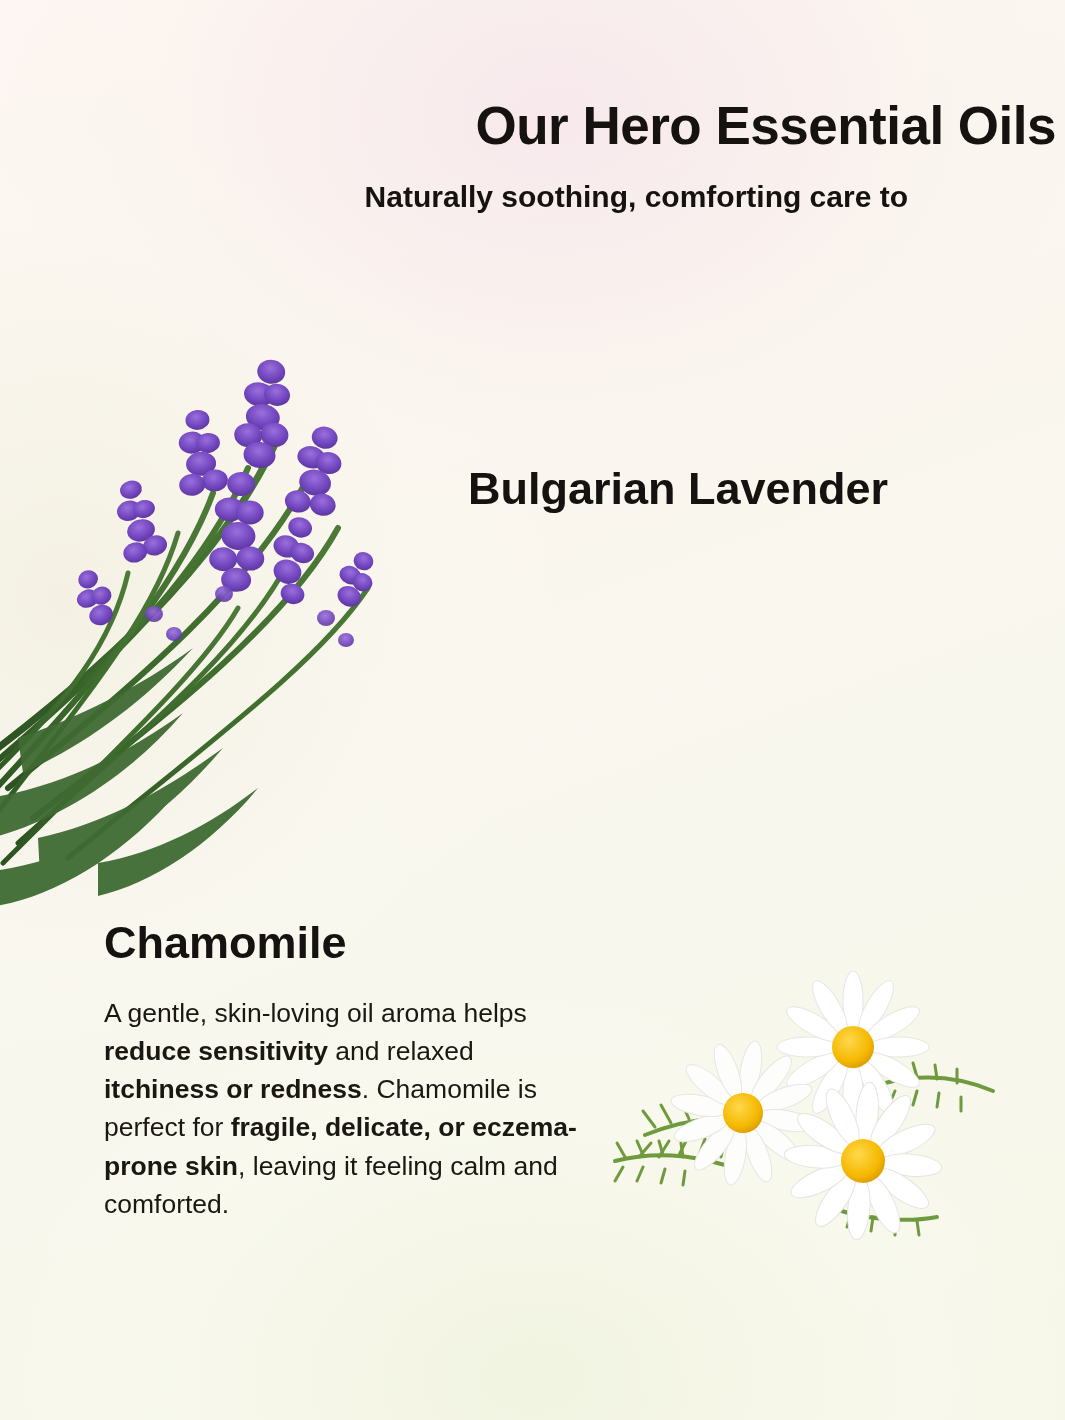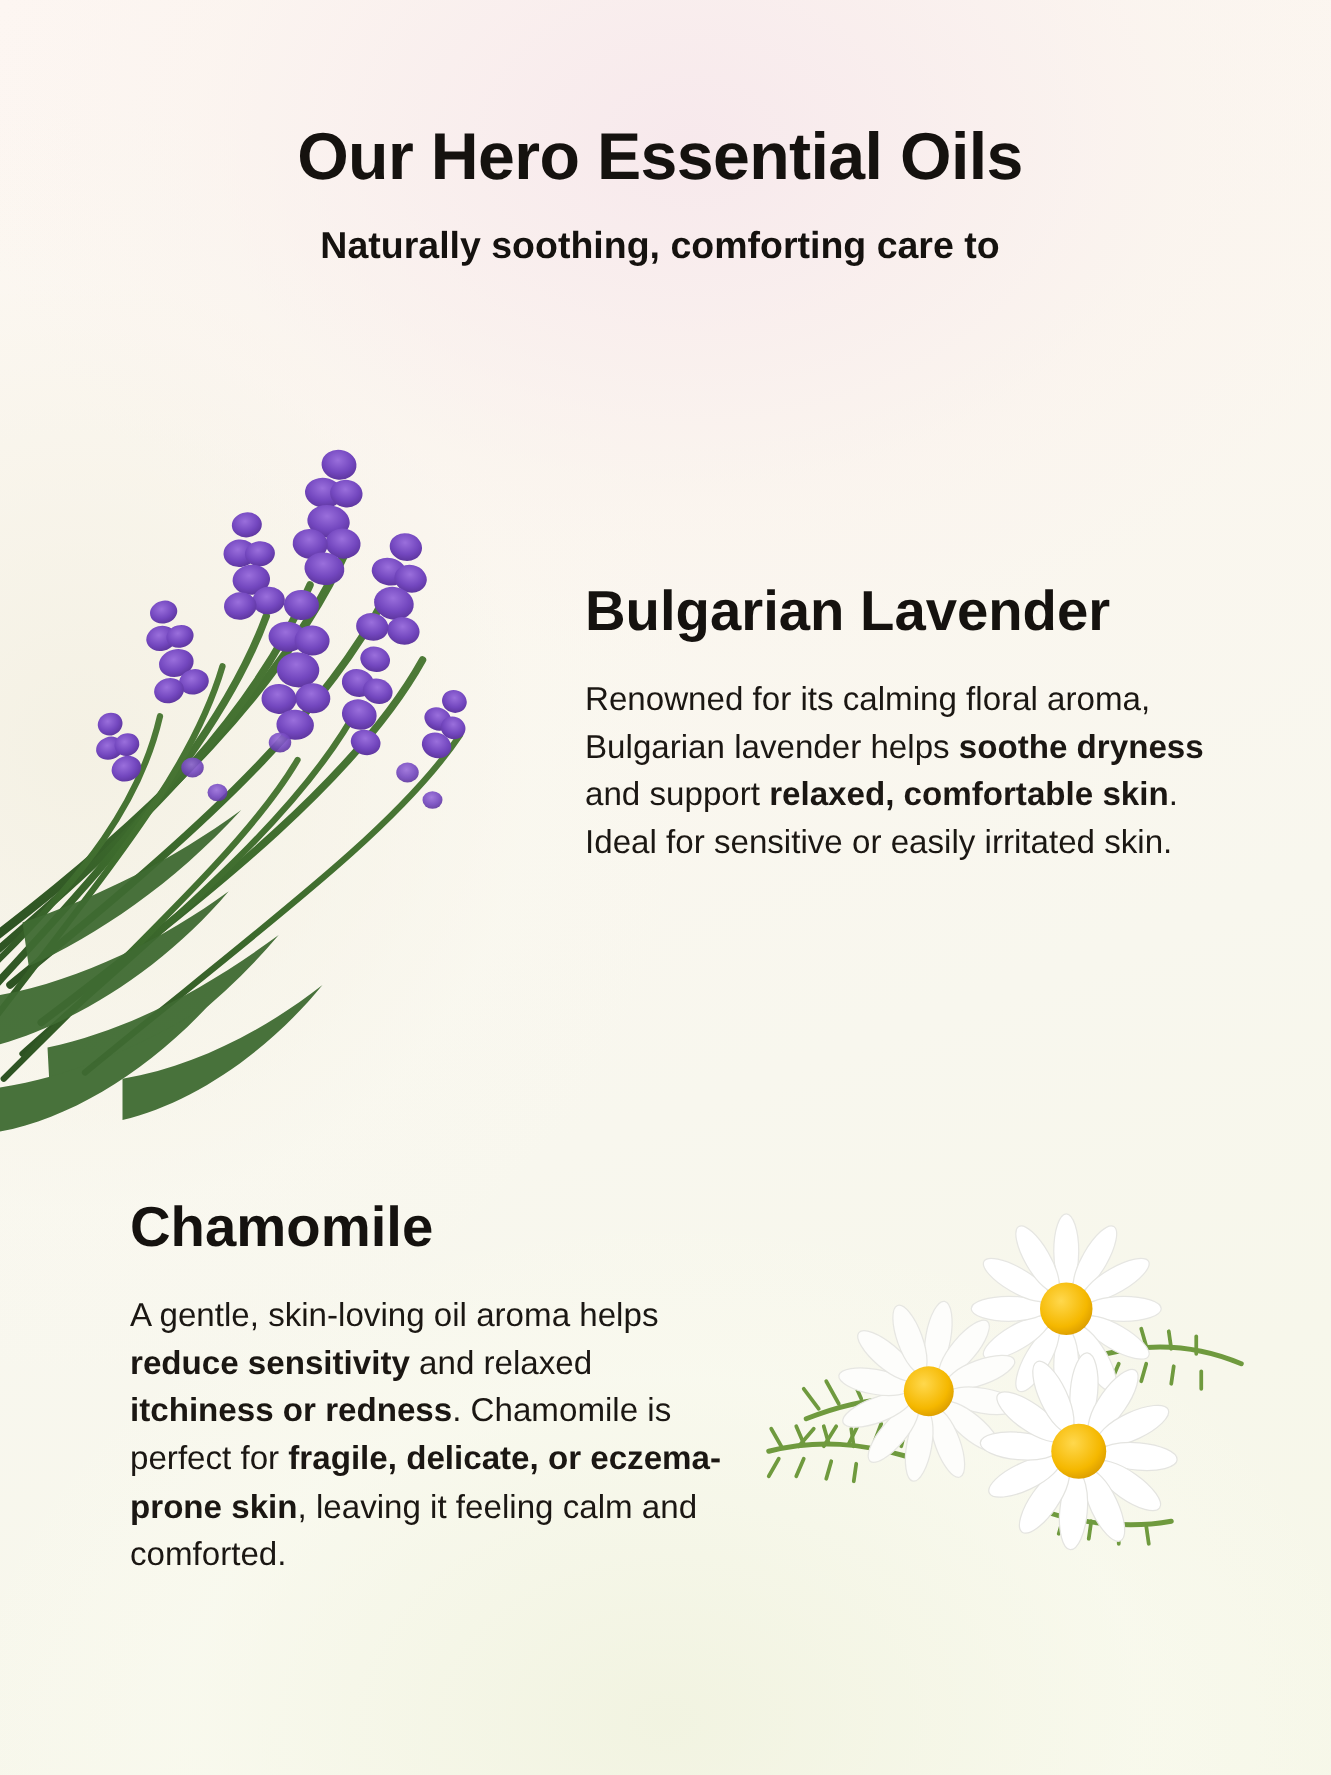--- a/index.html
+++ b/index.html
@@ -24,21 +24,21 @@
       radial-gradient(ellipse 700px 500px at 50% 97%, rgba(241,243,224,0.9) 0%, rgba(250,251,240,0.45) 55%, rgba(255,255,255,0) 82%),
       linear-gradient(160deg, #fdf6f2 0%, #fbf6ef 30%, #f8f7ee 60%, #f6f7e8 100%);
   }
 
   
   .header {
     position: absolute;
     top: 96px;
     left: 0;
     width: 1056px;
-    text-align: center;
+    text-align: right;
   }
   .main-title {
     font-size: 53px;
     font-weight: bold;
     color: #15120f;
     letter-spacing: -0.5px;
     margin: 0;
     line-height: 1.12;
   }
   .subtitle {
@@ -69,21 +69,21 @@
   .block {
     position: absolute;
   }
   .block-lavender {
     left: 468px;
     top: 462px;
     width: 510px;
   }
   .block-chamomile {
     left: 104px;
-    top: 955px;
+    top: 916px;
     width: 480px;
   }
   .block-title {
     font-size: 45px;
     font-weight: bold;
     color: #15120f;
     margin: 0 0 24px 0;
     line-height: 1.2;
   }
   .block-body {
@@ -217,21 +217,20 @@
         <ellipse cx="196" cy="316" rx="8" ry="7"></ellipse>
         <ellipse cx="348" cy="300" rx="9" ry="8"></ellipse>
         <ellipse cx="368" cy="322" rx="8" ry="7"></ellipse>
         <ellipse cx="246" cy="276" rx="9" ry="8"></ellipse>
       </g>
     </g>
   </svg>
 
   <div class="block block-lavender">
     <h2 class="block-title">Bulgarian Lavender</h2>
-    <p class="block-body"><span>Renowned for its calming floral aroma, Bulgarian lavender helps </span><b>soothe dryness</b><span> and support </span><b>relaxed, comfortable skin</b><span>. Ideal for sensitive or easily irritated skin.</span></p>
   </div>
 
   <div class="block block-chamomile">
     <h2 class="block-title">Chamomile</h2>
     <p class="block-body"><span>A gentle, skin-loving oil aroma helps </span><b>reduce sensitivity</b><span> and relaxed </span><b>itchiness or redness</b><span>. Chamomile is perfect for </span><b>fragile, delicate, or eczema-prone skin</b><span>, leaving it feeling calm and comforted.</span></p>
   </div>
 
   <svg class="cham-art" viewBox="0 0 420 300">
     <defs>
       <radialGradient id="ctr" cx="40%" cy="35%" r="70%">

